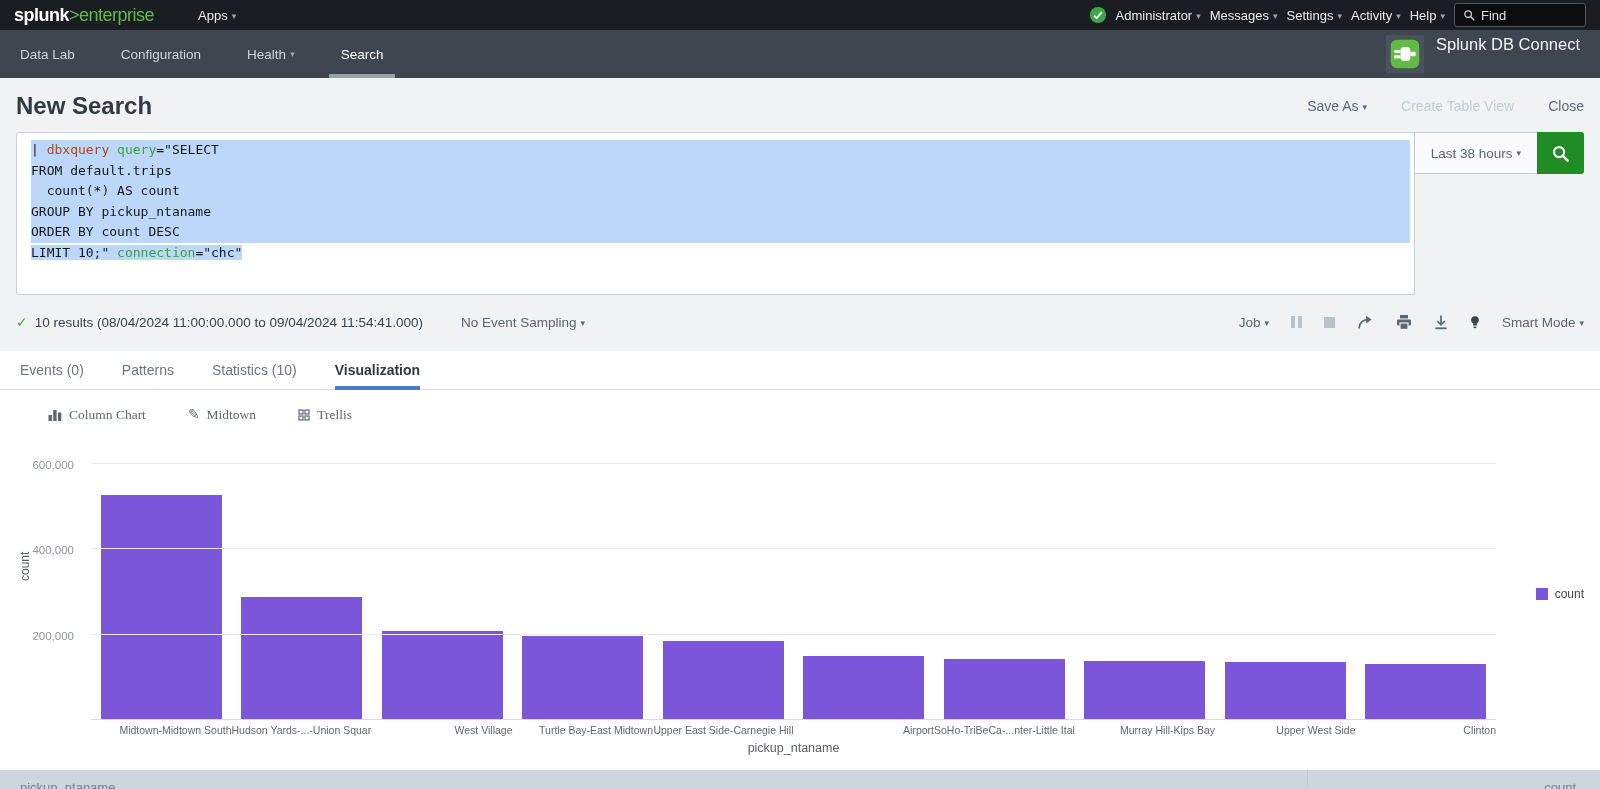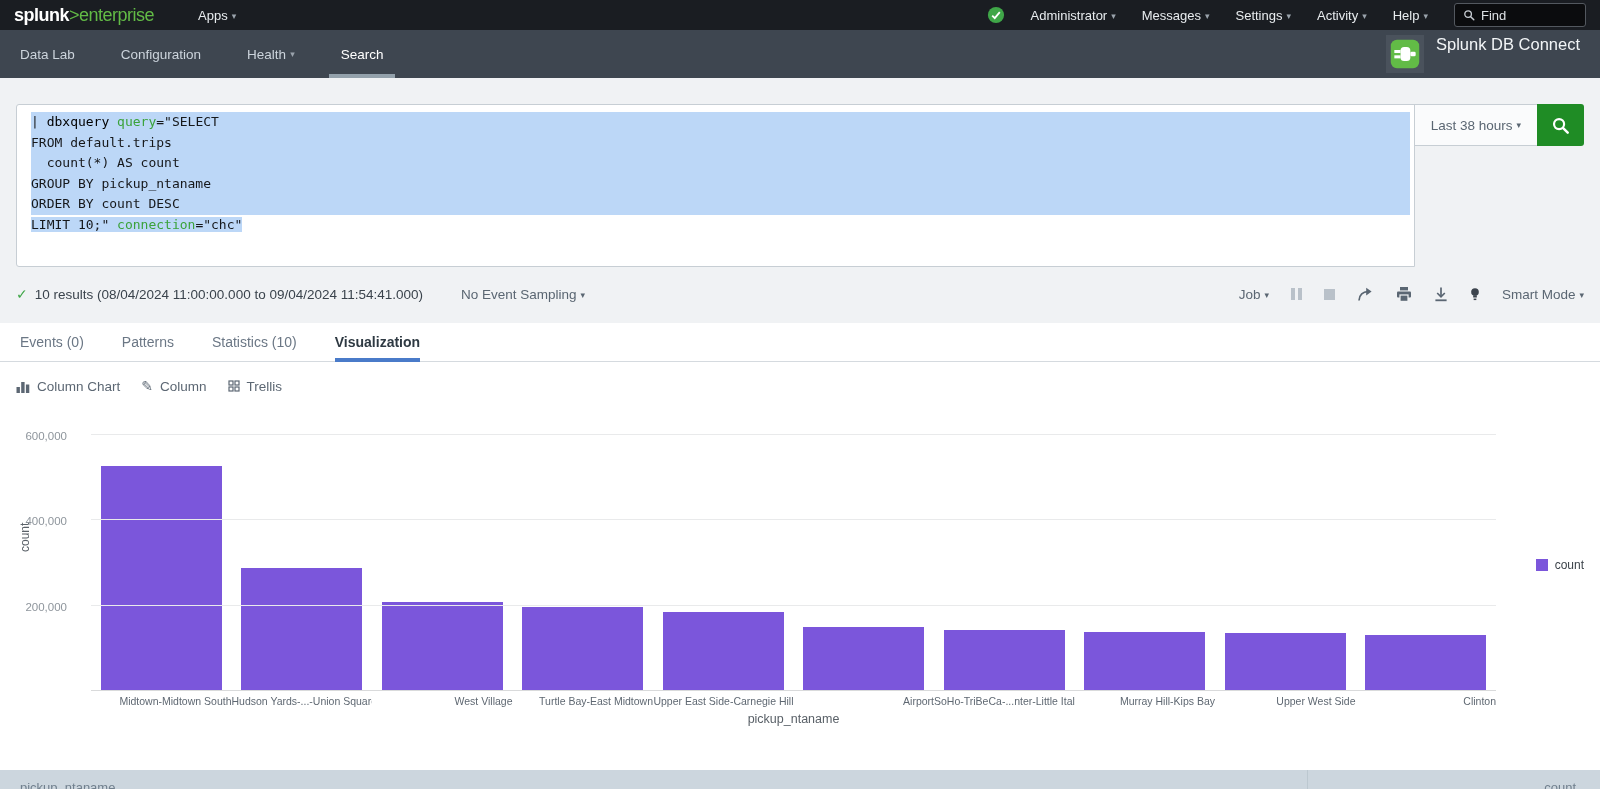--- a/index.html
+++ b/index.html
@@ -5,21 +5,21 @@
   * { box-sizing: border-box; margin: 0; padding: 0; }
   html,body { width:1600px; height:789px; overflow:hidden;
     font-family:"Liberation Sans", sans-serif; background:#ffffff; }
 
   
   .topbar { height:30px; background:#1a1d22; display:flex; align-items:center; padding:0 14px; color:#eef1f4; }
   .brand { font-size:18px; letter-spacing:-0.5px; display:flex; align-items:baseline; }
   .brand .b-name { color:#ffffff; font-weight:bold; }
   .brand .b-sep, .brand .b-prod { color:#62bb46; font-weight:normal; }
   .apps { margin-left:44px; font-size:13px; color:#e8ecef; cursor:pointer; }
-  .top-right { margin-left:auto; display:flex; align-items:center; gap:26px; }
+  .top-right { margin-left:auto; display:flex; align-items:center; gap:9px; }
   .menu-item { font-size:13px; color:#e8ecef; cursor:pointer; white-space:nowrap; }
   .caret { font-size:9px; color:#9aa3ac; margin-left:4px; vertical-align:1px; }
   .caret.dark { color:#5a6672; }
   .find-box { display:flex; align-items:center; gap:6px; width:132px; height:24px;
     background:#0b0c0e; border:1px solid #53585f; border-radius:3px; padding:0 8px; }
   .find-box input { background:transparent; border:none; outline:none; color:#e8ecef;
     font-size:13px; width:90px; font-family:"Liberation Sans",sans-serif; }
   .find-box input::placeholder { color:#e8ecef; opacity:.95; }
 
   
@@ -44,21 +44,21 @@
 
   
   .search-row { display:flex; align-items:flex-start; margin-top:12px; }
   .query-box { flex:1; background:#ffffff; border:1px solid #c7ced4; border-radius:3px 0 0 3px;
     min-height:163px; padding:7px 4px 7px 14px;
     font-family:"DejaVu Sans Mono","Liberation Mono",monospace; font-size:13px; line-height:20.6px;
     color:#16181b; cursor:text; }
   .qline { white-space:pre; }
   .qline.full { background:#bcd7f7; }
   .qsel { background:#bcd7f7; }
-  .tok-cmd { color:#000000;text-align:right; }
+  .tok-cmd { color:#c2410c;text-align:right; }
   .tok-param { color:#3aa23a; }
   .time-picker { height:42px; margin-left:-1px; background:#fafbfc; border:1px solid #c7ced4;
     display:flex; align-items:center; padding:0 16px; font-size:13.5px; color:#5a6672;
     cursor:pointer; white-space:nowrap; }
   .search-btn { width:47px; height:42px; margin-left:-1px; background:#1f8c25; border:none;
     border-radius:0 3px 3px 0; display:flex; align-items:center; justify-content:center; cursor:pointer; }
 
   
   .results-bar { display:flex; align-items:center; margin-top:12px; height:30px; }
   .ok-check { color:#3fa648; font-size:14px; margin-right:7px; }
@@ -74,28 +74,28 @@
   
   .tabbar { background:#ffffff; border-bottom:1px solid #d5dadf; display:flex;
     padding:0 20px; height:39px; }
   .tab { position:relative; display:flex; align-items:center; margin-right:38px;
     font-size:14px; color:#6b7785; cursor:pointer; white-space:nowrap; }
   .tab.active { color:#2e3942; font-weight:bold; }
   .tab.active::after { content:''; position:absolute; left:0; right:0; bottom:-1px;
     height:4px; background:#4a7bc9; }
 
   
-  .viz-toolbar { display:flex; align-items:center; gap:21px; padding:16px 20px 0 16px; }
+  .viz-toolbar { display:flex; align-items:center; gap:42px; padding:16px 20px 0 48px;font-family:Liberation Serif, serif; }
   .viz-btn { display:flex; align-items:center; gap:7px; font-size:13.5px; color:#5c6773; cursor:pointer; }
   .pencil { font-size:14px; color:#5c6773; }
 
   
   .chart { position:relative; margin:16px 16px 0 16px; height:316px; }
   .y-axis { position:absolute; left:0; top:24px; width:66px; height:257px; }
-  .ytick { position:absolute; right:15px; width:62px; text-align:right;
+  .ytick { position:absolute; right:8px; width:62px; text-align:right;
     font-size:11.5px; color:#8e959c; }
   .ylabel { position:absolute; left:2px; top:142px; transform:rotate(-90deg);
     transform-origin:left top; font-size:12px; color:#5a6168; }
   .plot { position:absolute; left:75px; right:88px; top:24px; height:257px;
     border-bottom:1px solid #d9dadb; }
   .gridline { position:absolute; left:0; right:0; height:1px; background:#e9eaeb; }
   .bars-row { position:absolute; inset:0; display:flex; }
   .slot { flex:1; position:relative; }
   .bar { position:absolute; bottom:0; left:7%; width:86%; }
   .cats { position:absolute; left:75px; right:88px; top:285px; display:flex; }
@@ -174,20 +174,28 @@
         <rect x="6" y="13.5" width="7" height="3.4" fill="#ffffff"></rect>
         <rect x="6" y="19.5" width="7" height="3.4" fill="#ffffff"></rect>
         <rect x="24" y="15.5" width="6" height="5" rx="1.5" fill="#ffffff"></rect>
       </svg>
     </div>
     <span class="app-name">Splunk DB Connect</span>
   </div>
 </div>
 
 <div class="upper">
+  <div class="page-head">
+    <h1 class="page-title">New Search</h1>
+    <div class="head-actions">
+      <span class="hd-link"><span>Save As</span><span class="caret dark">▾</span></span>
+      <span class="hd-link disabled">Create Table View</span>
+      <span class="hd-link">Close</span>
+    </div>
+  </div>
 
   <div class="search-row">
     <div class="query-box">
         <div class="qline full"><span class="tok-plain">| </span><span class="tok-cmd">dbxquery</span><span class="tok-plain"> </span><span class="tok-param">query</span><span class="tok-plain">="SELECT</span></div>
         <div class="qline full"><span class="tok-plain">FROM default.trips</span></div>
         <div class="qline full"><span class="tok-plain">  count(*) AS count</span></div>
         <div class="qline full"><span class="tok-plain">GROUP BY pickup_ntaname</span></div>
         <div class="qline full"><span class="tok-plain">ORDER BY count DESC</span></div>
         <div class="qline"><span class="qsel"><span class="tok-plain">LIMIT 10;" </span><span class="tok-param">connection</span><span class="tok-plain">="chc"</span></span></div>
       </div>
@@ -271,21 +279,21 @@
       <svg width="14" height="13" viewBox="0 0 14 13" fill="#5c6773">
           <rect x="0.5" y="7" width="3.4" height="6"></rect>
           <rect x="5.2" y="2" width="3.4" height="11"></rect>
           <rect x="9.9" y="4.5" width="3.4" height="8.5"></rect>
         </svg>
     </span>
     <span>Column Chart</span>
   </div>
   <div class="viz-btn">
     <span class="pencil">✎</span>
-    <span>Column</span>
+    <span>Midtown</span>
   </div>
   <div class="viz-btn">
     <span style="display:flex;">
       <svg width="12" height="12" viewBox="0 0 12 12" fill="none" stroke="#5c6773" stroke-width="1.2">
           <rect x="1" y="1" width="4" height="4"></rect>
           <rect x="7" y="1" width="4" height="4"></rect>
           <rect x="1" y="7" width="4" height="4"></rect>
           <rect x="7" y="7" width="4" height="4"></rect>
         </svg>
     </span>

